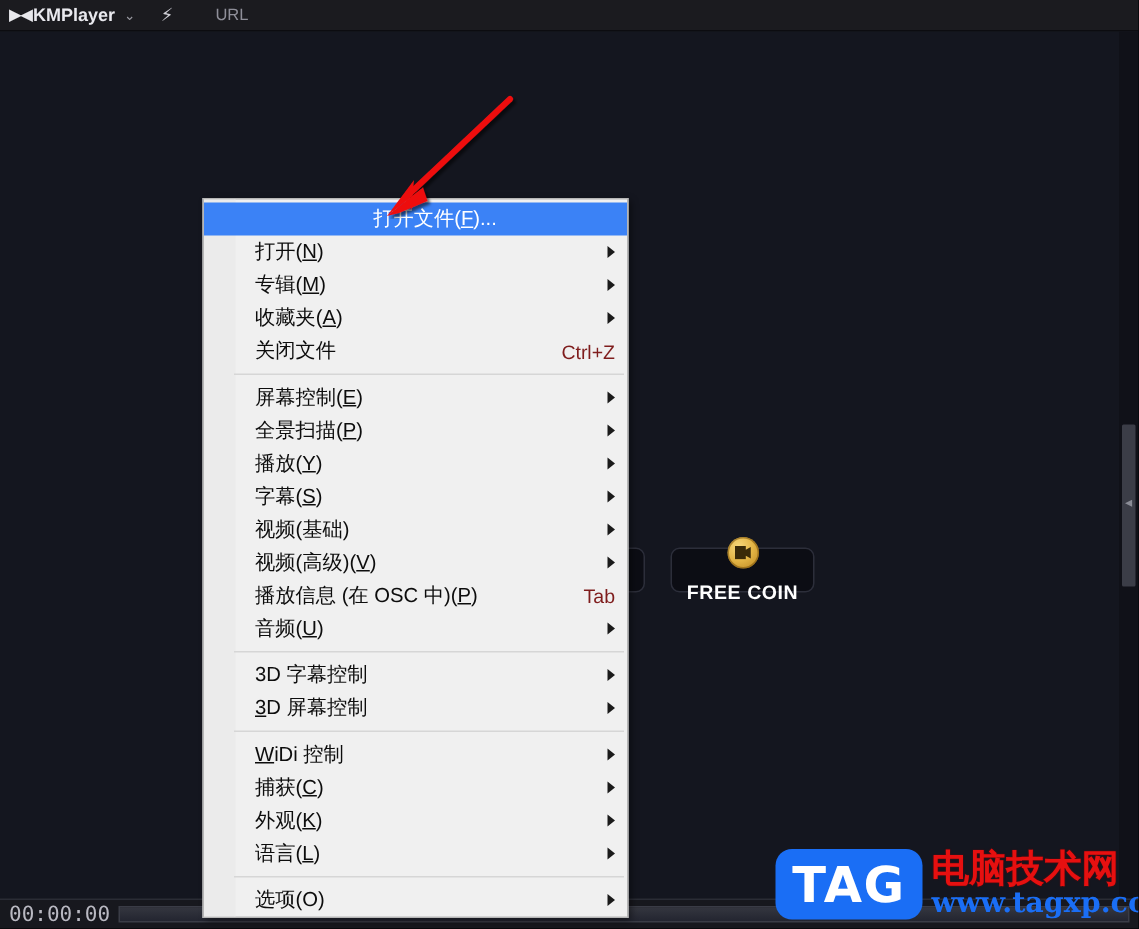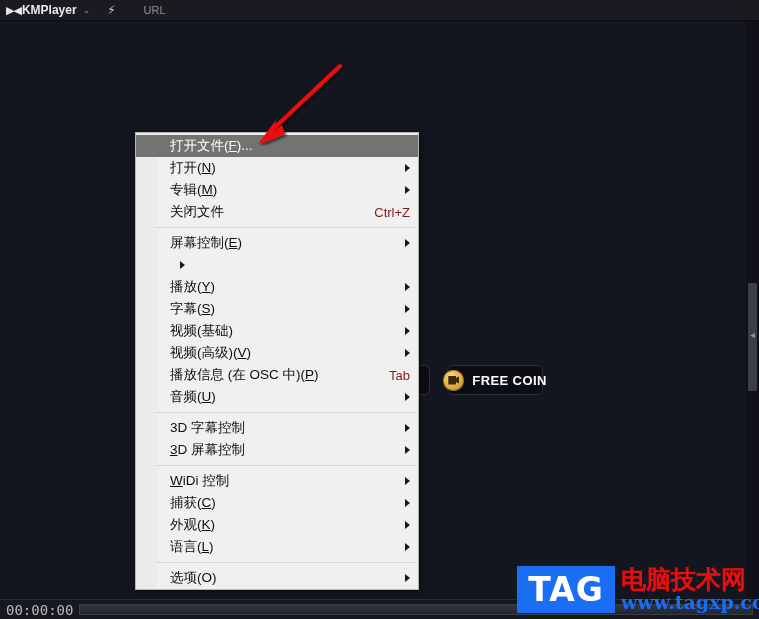--- a/index.html
+++ b/index.html
@@ -109,20 +109,21 @@
     color: #e6e6ec;
     font-size: 13px;
     font-weight: bold;
   }
   #bg-btn-coin {
     left: 447px;
     top: 344px;
     width: 96px;
     padding: 0 10px;
     gap: 8px;
+    flex-direction: column;
   }
   .coin-icon {
     width: 21px; height: 21px;
     border-radius: 50%;
     background: radial-gradient(circle at 35% 30%, #f7d77a 0%, #e4b545 48%, #b8831f 100%);
     display: flex;
     align-items: center;
     justify-content: center;
     flex: none;
     box-shadow: inset 0 0 0 1px rgba(120,80,10,0.55);
@@ -244,22 +245,23 @@
     position: relative;
     height: 22px;
     display: flex;
     align-items: center;
     padding: 0 8px 0 34px;
     box-sizing: border-box;
     white-space: nowrap;
     z-index: 2;
   }
   .menu-item.selected {
-    background: #737373;
+    background: #3b82f6;
     color: #ffffff;
+    text-align: center;
   }
   .menu-item .mi-label {
     flex: 1;
     line-height: 1;
   }
   .menu-item .mi-accel {
     color: #7f1d1d;
     font-size: 13px;
     margin-left: 12px;
     line-height: 1;
@@ -300,21 +302,21 @@
     width: 238px;
     height: 55px;
     z-index: 60;
     display: flex;
     align-items: center;
   }
   #wm-badge {
     width: 98px;
     height: 47px;
     background: #1a6ef5;
-    border-radius: 0;
+    border-radius: 11px;
     display: flex;
     align-items: center;
     justify-content: center;
     flex: none;
   }
   #wm-badge span {
     color: #ffffff;
     font-size: 33px;
     font-weight: bold;
     letter-spacing: 1px;
@@ -392,29 +394,34 @@
       </div>
       <div class="menu-item">
         <span class="mi-label">打开(<span class="ul">N</span>)</span>
         <span class="mi-arrow"></span>
       </div>
       <div class="menu-item">
         <span class="mi-label">专辑(<span class="ul">M</span>)</span>
         <span class="mi-arrow"></span>
       </div>
       <div class="menu-item">
+        <span class="mi-label">收藏夹(<span class="ul">A</span>)</span>
+        <span class="mi-arrow"></span>
+      </div>
+      <div class="menu-item">
         <span class="mi-label">关闭文件</span>
         <span class="mi-accel">Ctrl+Z</span>
       </div>
       <div class="menu-sep"></div>
       <div class="menu-item">
         <span class="mi-label">屏幕控制(<span class="ul">E</span>)</span>
         <span class="mi-arrow"></span>
       </div>
       <div class="menu-item">
+        <span class="mi-label">全景扫描(<span class="ul">P</span>)</span>
         <span class="mi-arrow"></span>
       </div>
       <div class="menu-item">
         <span class="mi-label">播放(<span class="ul">Y</span>)</span>
         <span class="mi-arrow"></span>
       </div>
       <div class="menu-item">
         <span class="mi-label">字幕(<span class="ul">S</span>)</span>
         <span class="mi-arrow"></span>
       </div>

